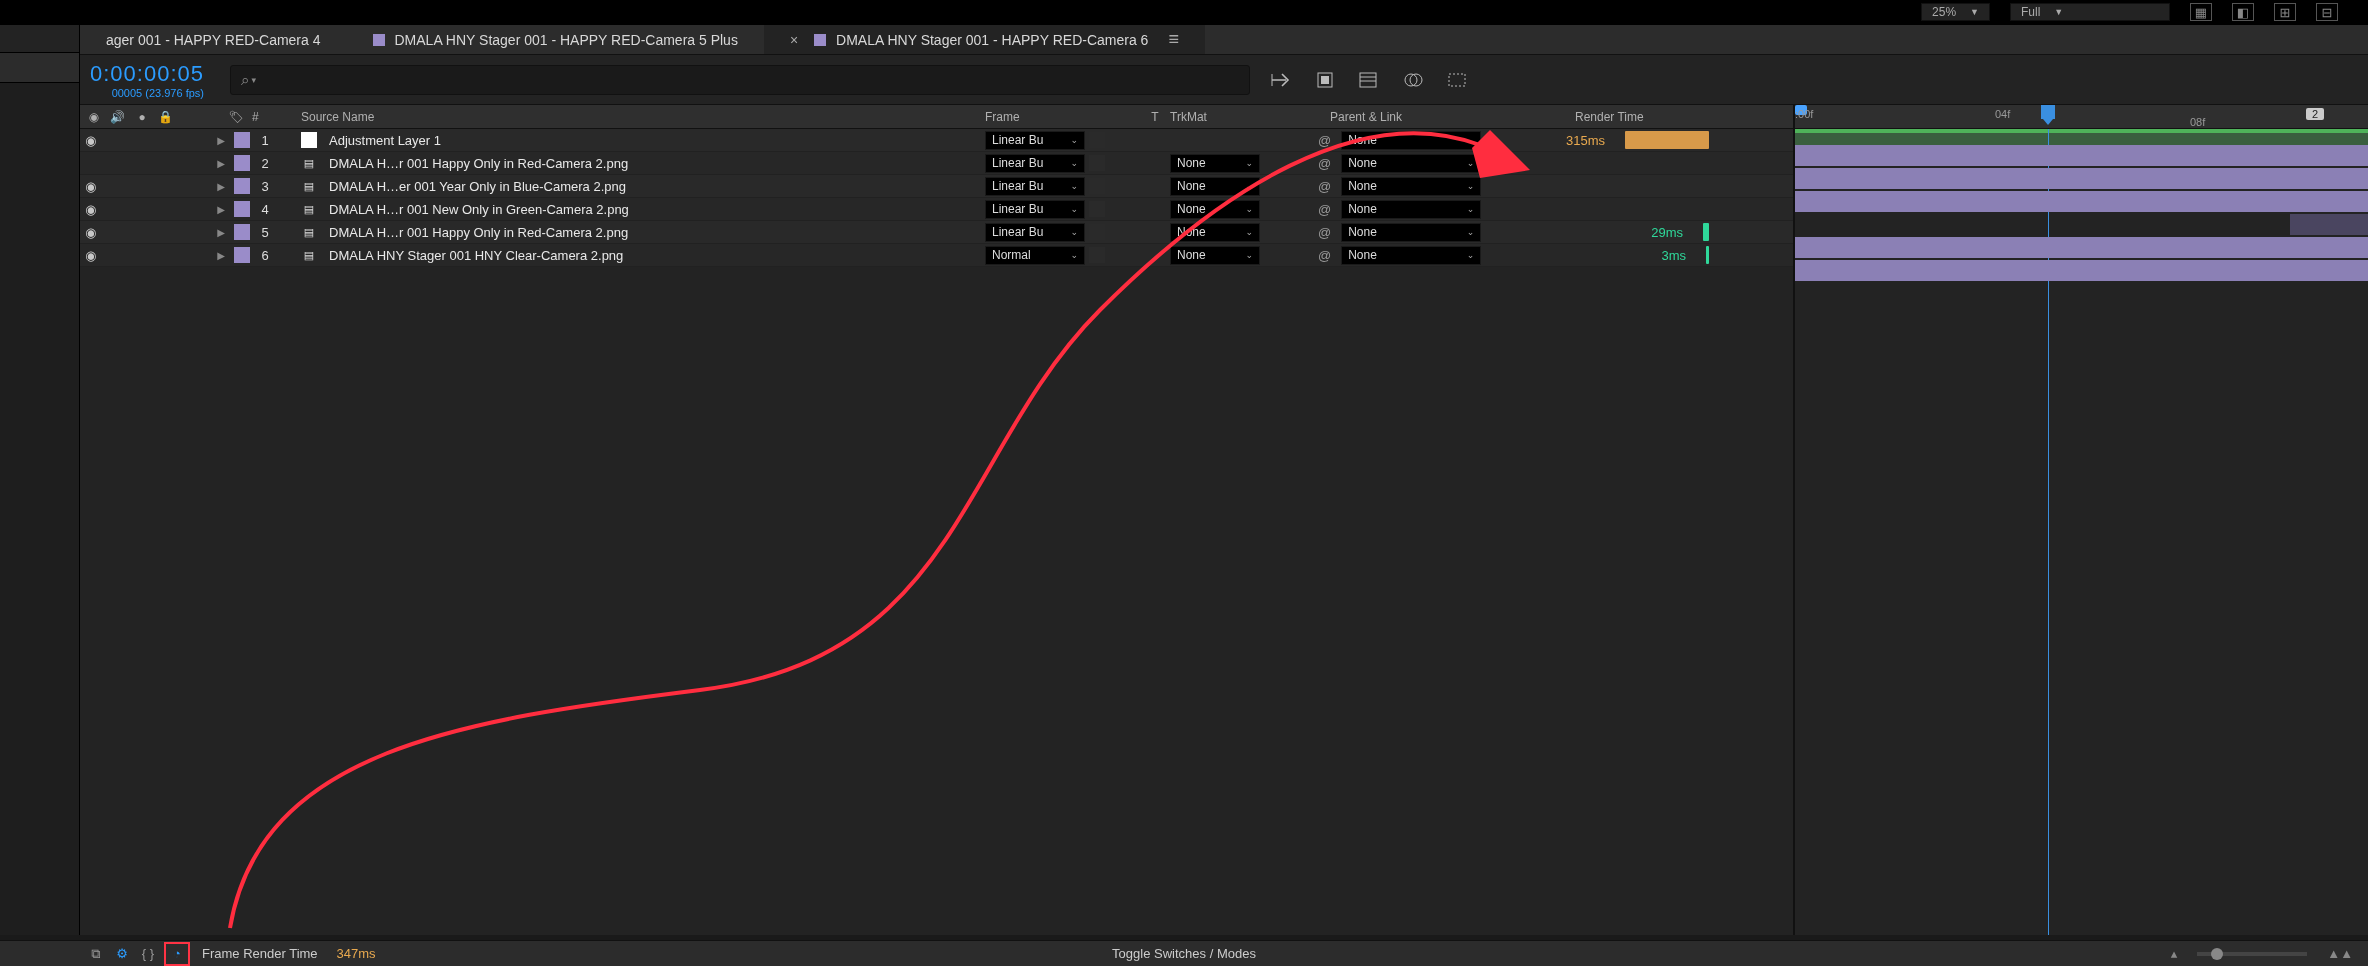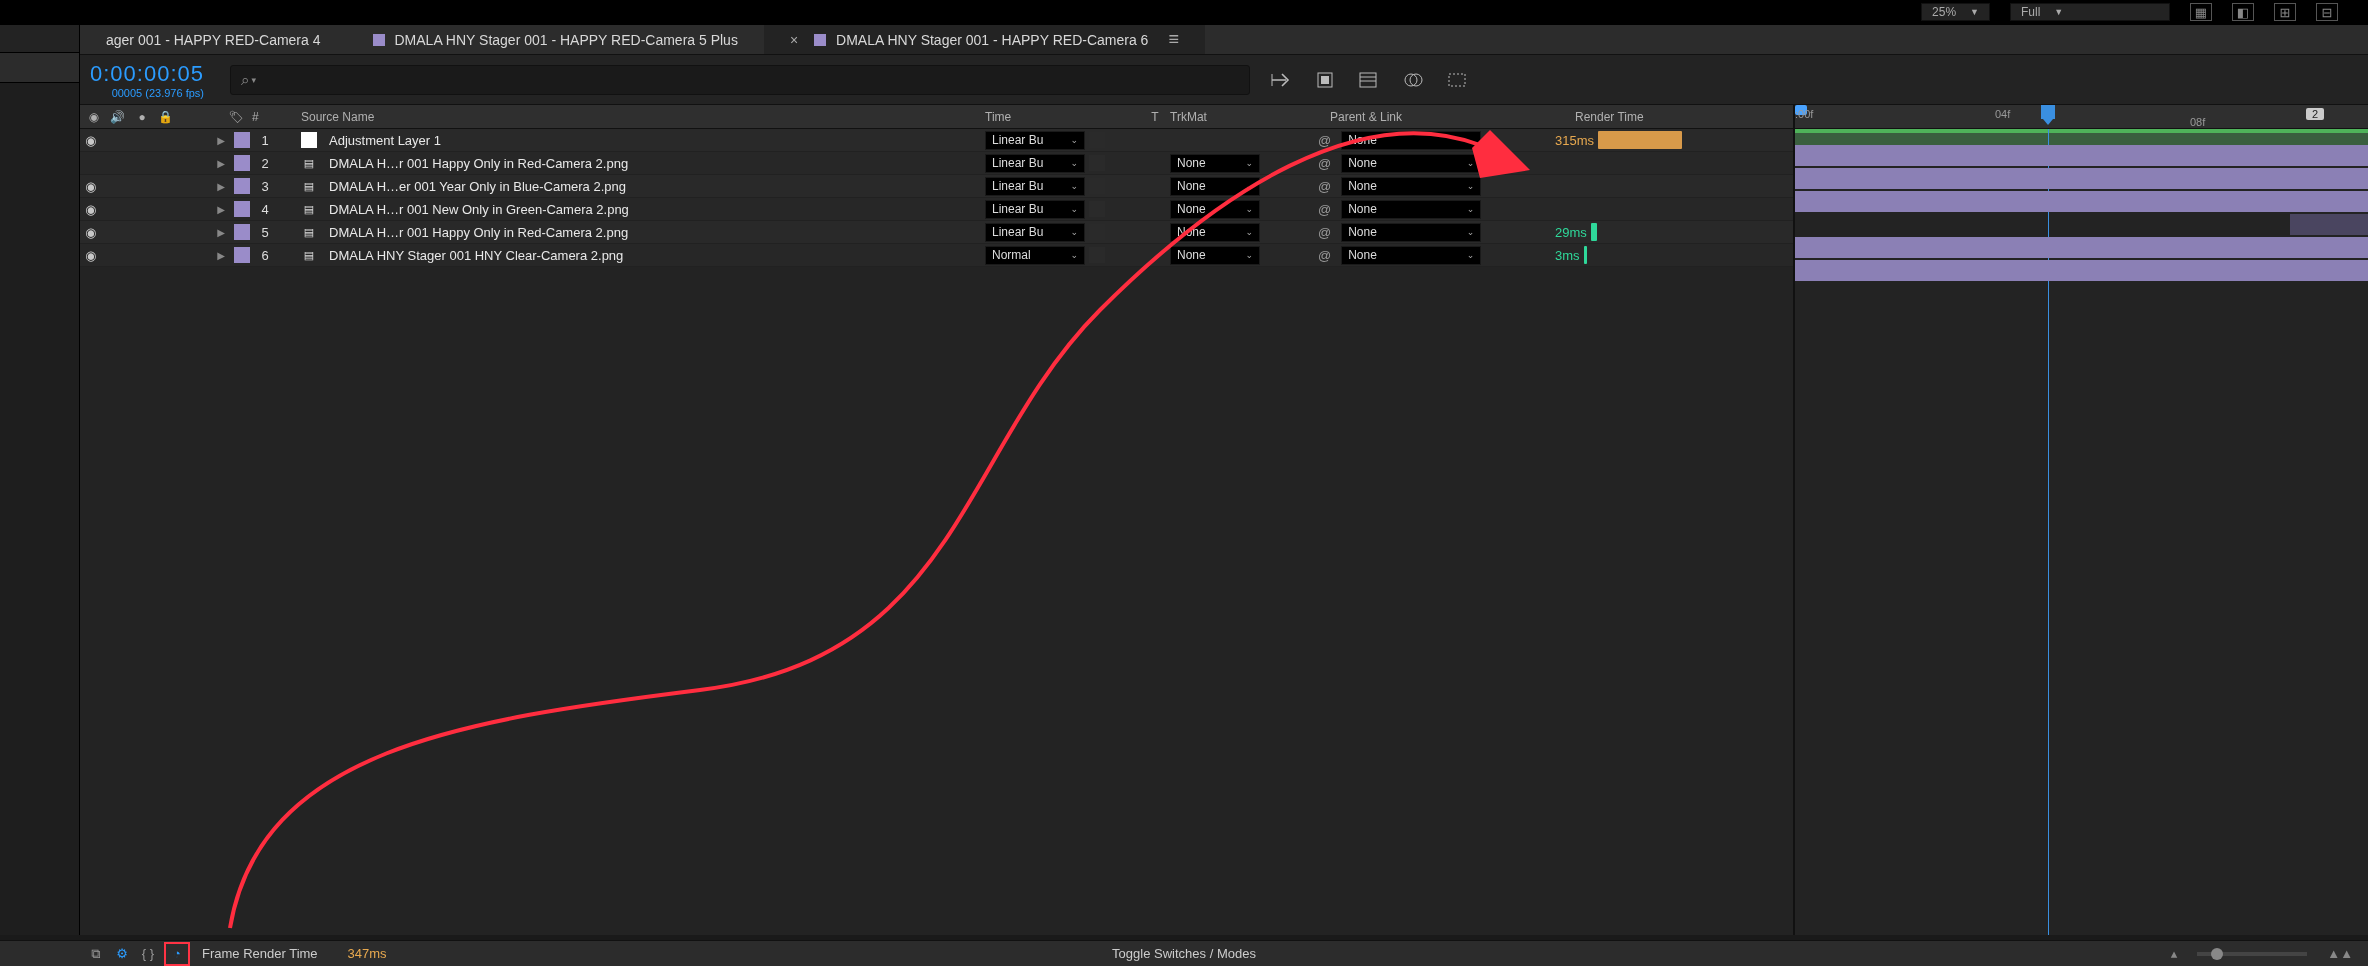--- a/index.html
+++ b/index.html
@@ -65,21 +65,21 @@
 .c-mode { width:155px; display:flex; align-items:center;}
 .dd-box { height:19px; background:#000000; border:1px solid #1a1a1a; display:flex; align-items:center; justify-content:space-between; padding:0 6px; color:#ddd; font-size:12px;}
 .dd-mode { width:100px;}
 .dd-trk { width:90px;}
 .dd-par { width:140px;}
 .c-t { width:30px;}
 .t-box{ width:16px; height:16px; background:#2a2a2a; margin-left:4px;}
 .c-trkmat { width:140px;}
 .c-parent { width:245px; display:flex; align-items:center; gap:10px; padding-left:8px;}
 .pickwhip { color:#999;}
-.c-render { width:160px; display:flex; align-items:center; justify-content:flex-start; gap:4px; padding-right:6px;}
+.c-render { width:160px; display:flex; align-items:center; justify-content:flex-end; gap:20px; padding-right:6px;}
 .rtime { font-size:13px;}
 .rtime.orange { color:#e8a94f;}
 .rtime.green { color:#2fd89a;}
 .rbar { height:18px; border-radius:1px;}
 .rbar.orange { background:#d89a4a;}
 .rbar.green { background:#2fd89a;}
 
 .ruler { height:24px; background:#2f2f2f; position:relative; border-bottom:1px solid #111; font-size:11px; color:#999;}
 .ruler .tick { position:absolute; top:3px;}
 .ruler .wa { position:absolute; top:0; left:0; width:12px; height:10px; background:#4aa3ff; border-radius:2px;}
@@ -92,21 +92,21 @@
 .comp-bar .hl { position:absolute; left:0; top:0; height:4px; width:100%; background:#4fb35a;}
 .track { position:absolute; height:21px; background:#8b80b5;}
 .track.dim { background:#4a4560;}
 .cti-line { position:absolute; top:0; bottom:0; width:1px; background:#3a8fe0; left:253px;}
 
 .bottom-bar { position:absolute; bottom:0; left:0; right:0; height:26px; background:#2c2c2c; border-top:1px solid #111; display:flex; align-items:center;}
 .bb-left { display:flex; align-items:center; gap:6px; padding-left:86px;}
 .bb-icon { width:20px; height:18px; display:flex; align-items:center; justify-content:center; color:#999;}
 .bb-highlight { border:2px solid #ff3344; padding:1px;}
 .bb-label { color:#ccc; margin-left:6px;}
-.bb-val { color:#e8a94f; margin-left:24px;}
+.bb-val { color:#e8a94f; margin-left:13px;}
 .bb-center { position:absolute; left:50%; transform:translateX(-50%); color:#ccc;}
 .bb-right { position:absolute; right:15px; display:flex; align-items:center; gap:20px; color:#888;}
 .zoom-slider { width:110px; height:4px; background:#444; position:relative;}
 .zoom-slider .knob{ position:absolute; left:14px; top:-4px; width:12px; height:12px; background:#888; border-radius:50%;}
 
 .annotation { position:absolute; top:30px; left:0; width:100%; height:900px; pointer-events:none;}
 
 .caret{font-size:9px; color:#aaa;}
 </style>
 </head>
@@ -201,21 +201,21 @@
           <div class="ch-switches">
             <span class="hicon">◉</span>
             <span class="hicon">🔊</span>
             <span class="hicon">●</span>
             <span class="hicon">🔒</span>
             <span style="width:38px"></span>
             <span class="hicon">🏷</span>
             <span>#</span>
           </div>
           <div class="ch-source">Source Name</div>
-          <div class="ch-mode">Time</div>
+          <div class="ch-mode">Frame</div>
           <div class="ch-t">T</div>
           <div class="ch-trkmat">TrkMat</div>
           <div class="ch-parent">Parent &amp; Link</div>
           <div class="ch-render">Render Time</div>
         </div>
         <div class="rows" id="rows">
             <div class="row">
               <div class="c-switches">
                 <span class="eye">◉</span>
                 <span class="snd"></span>

